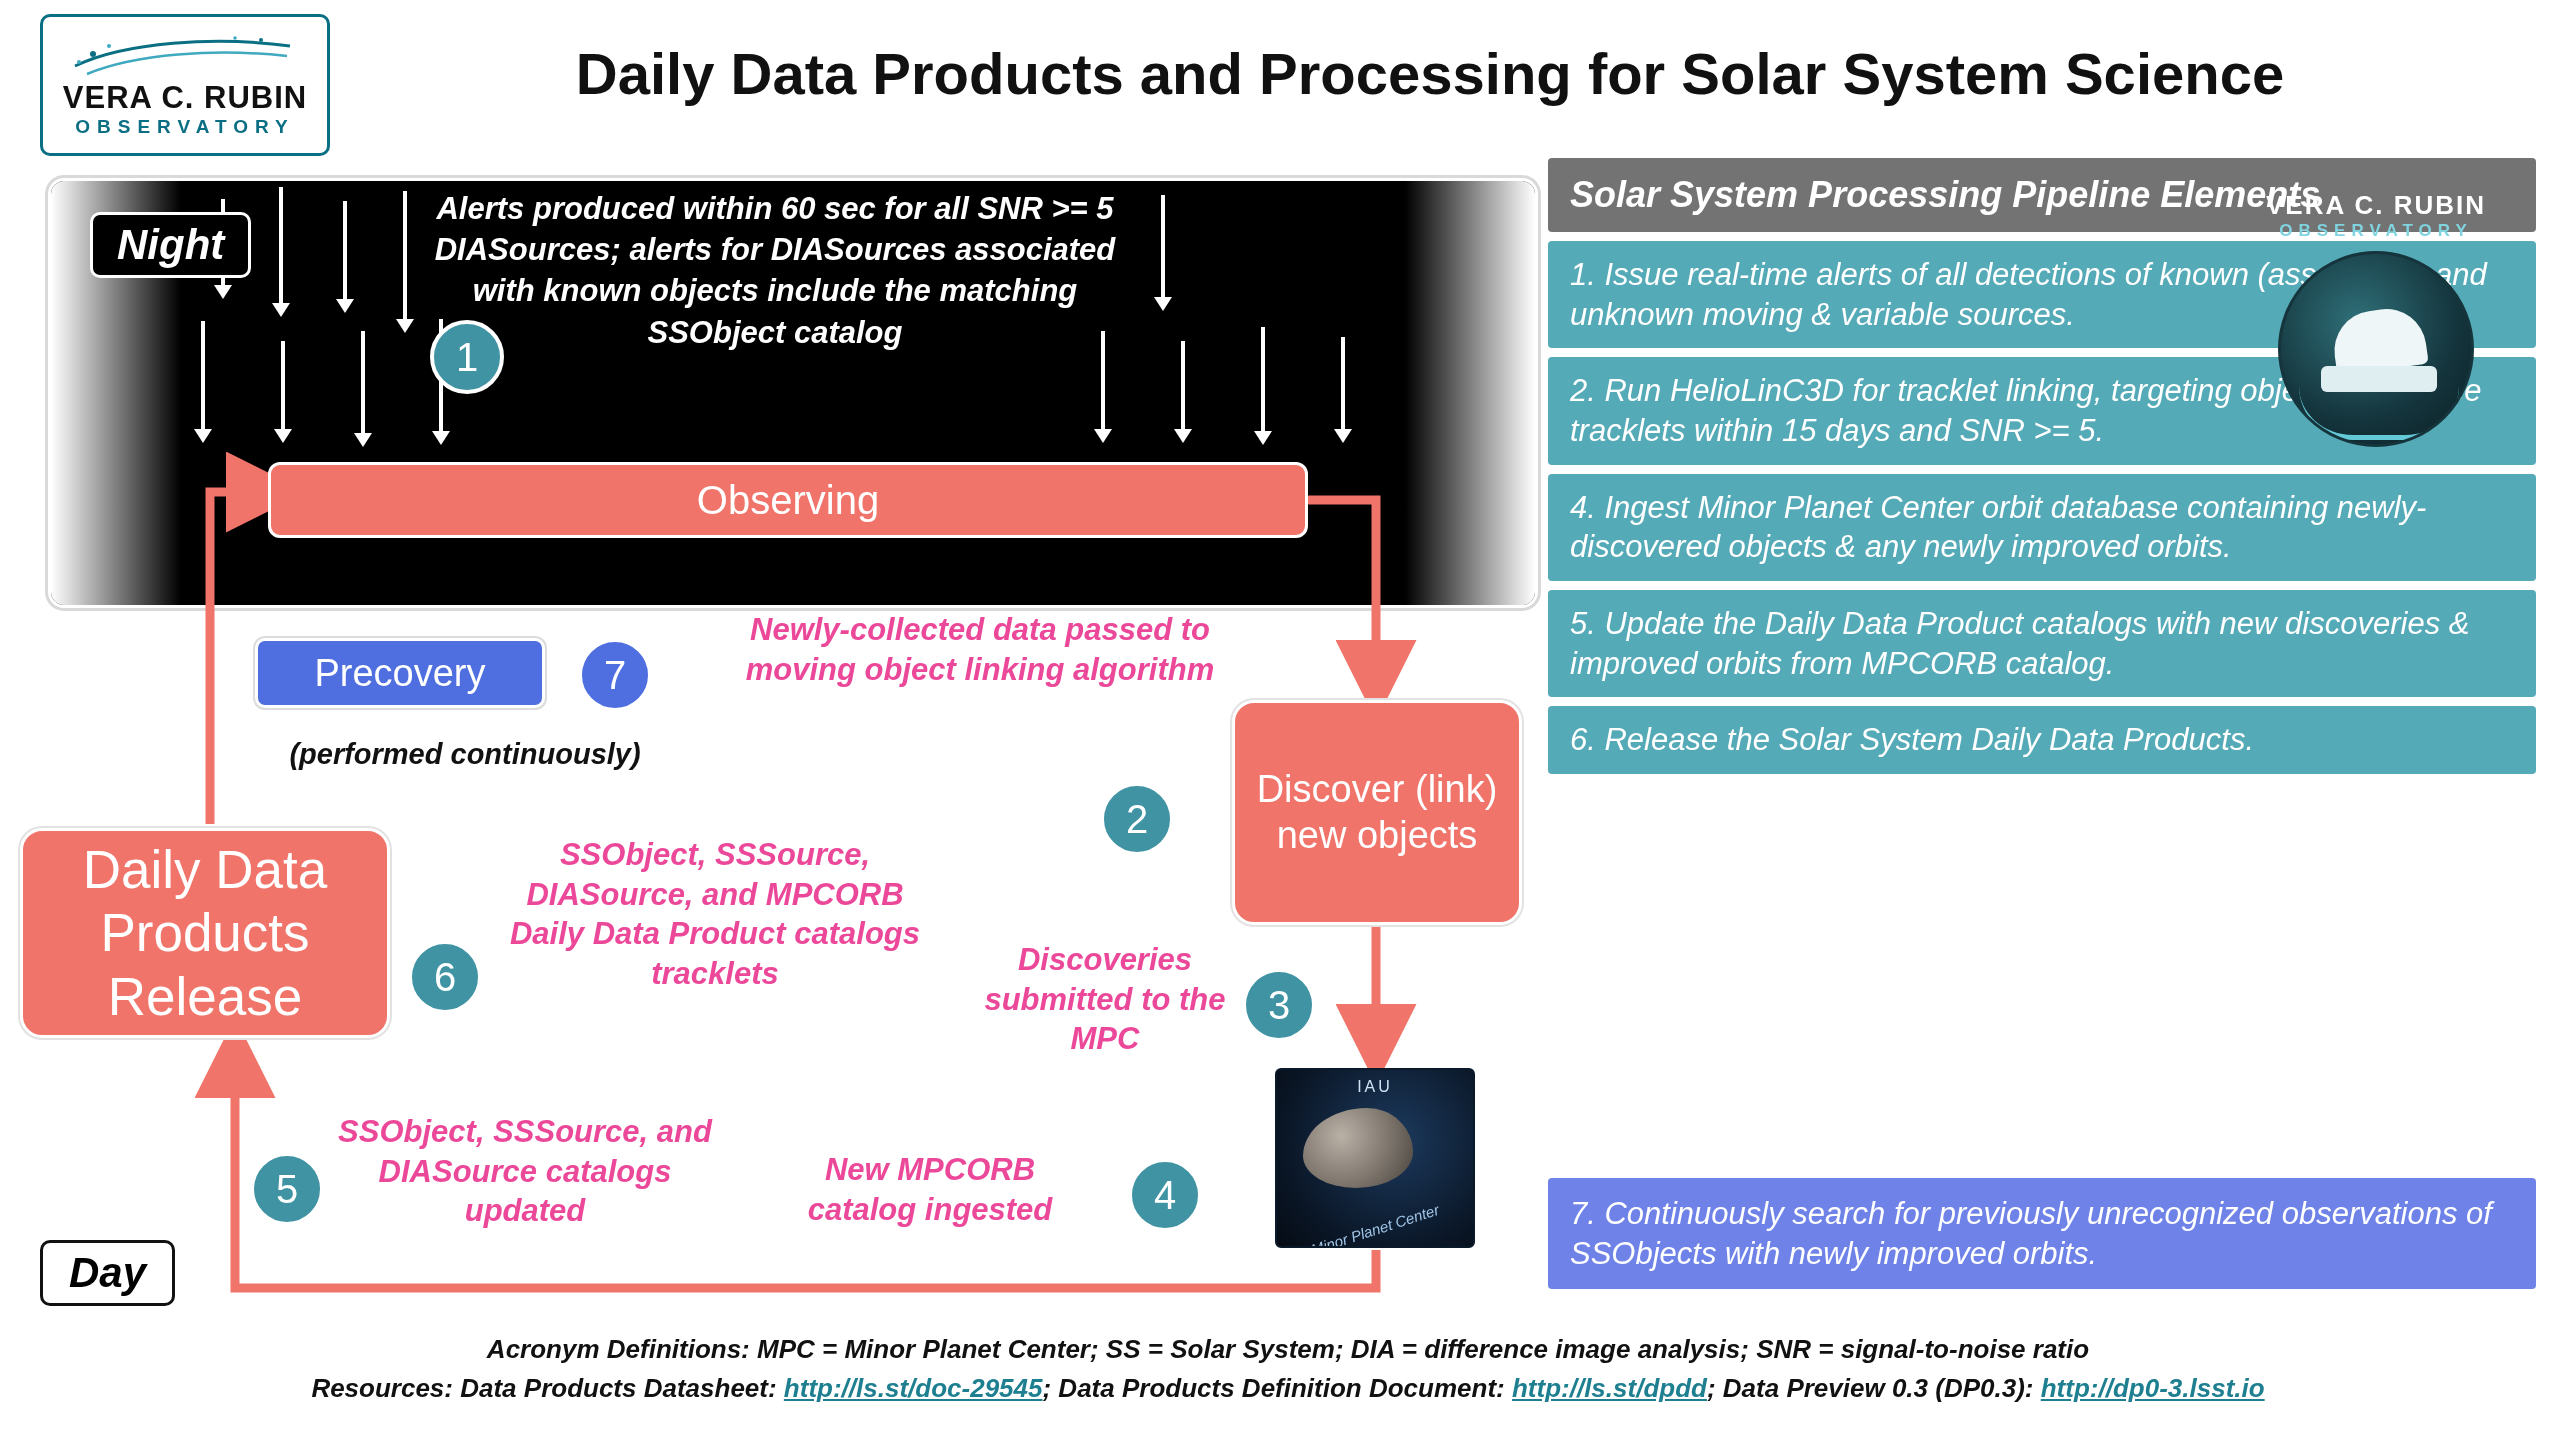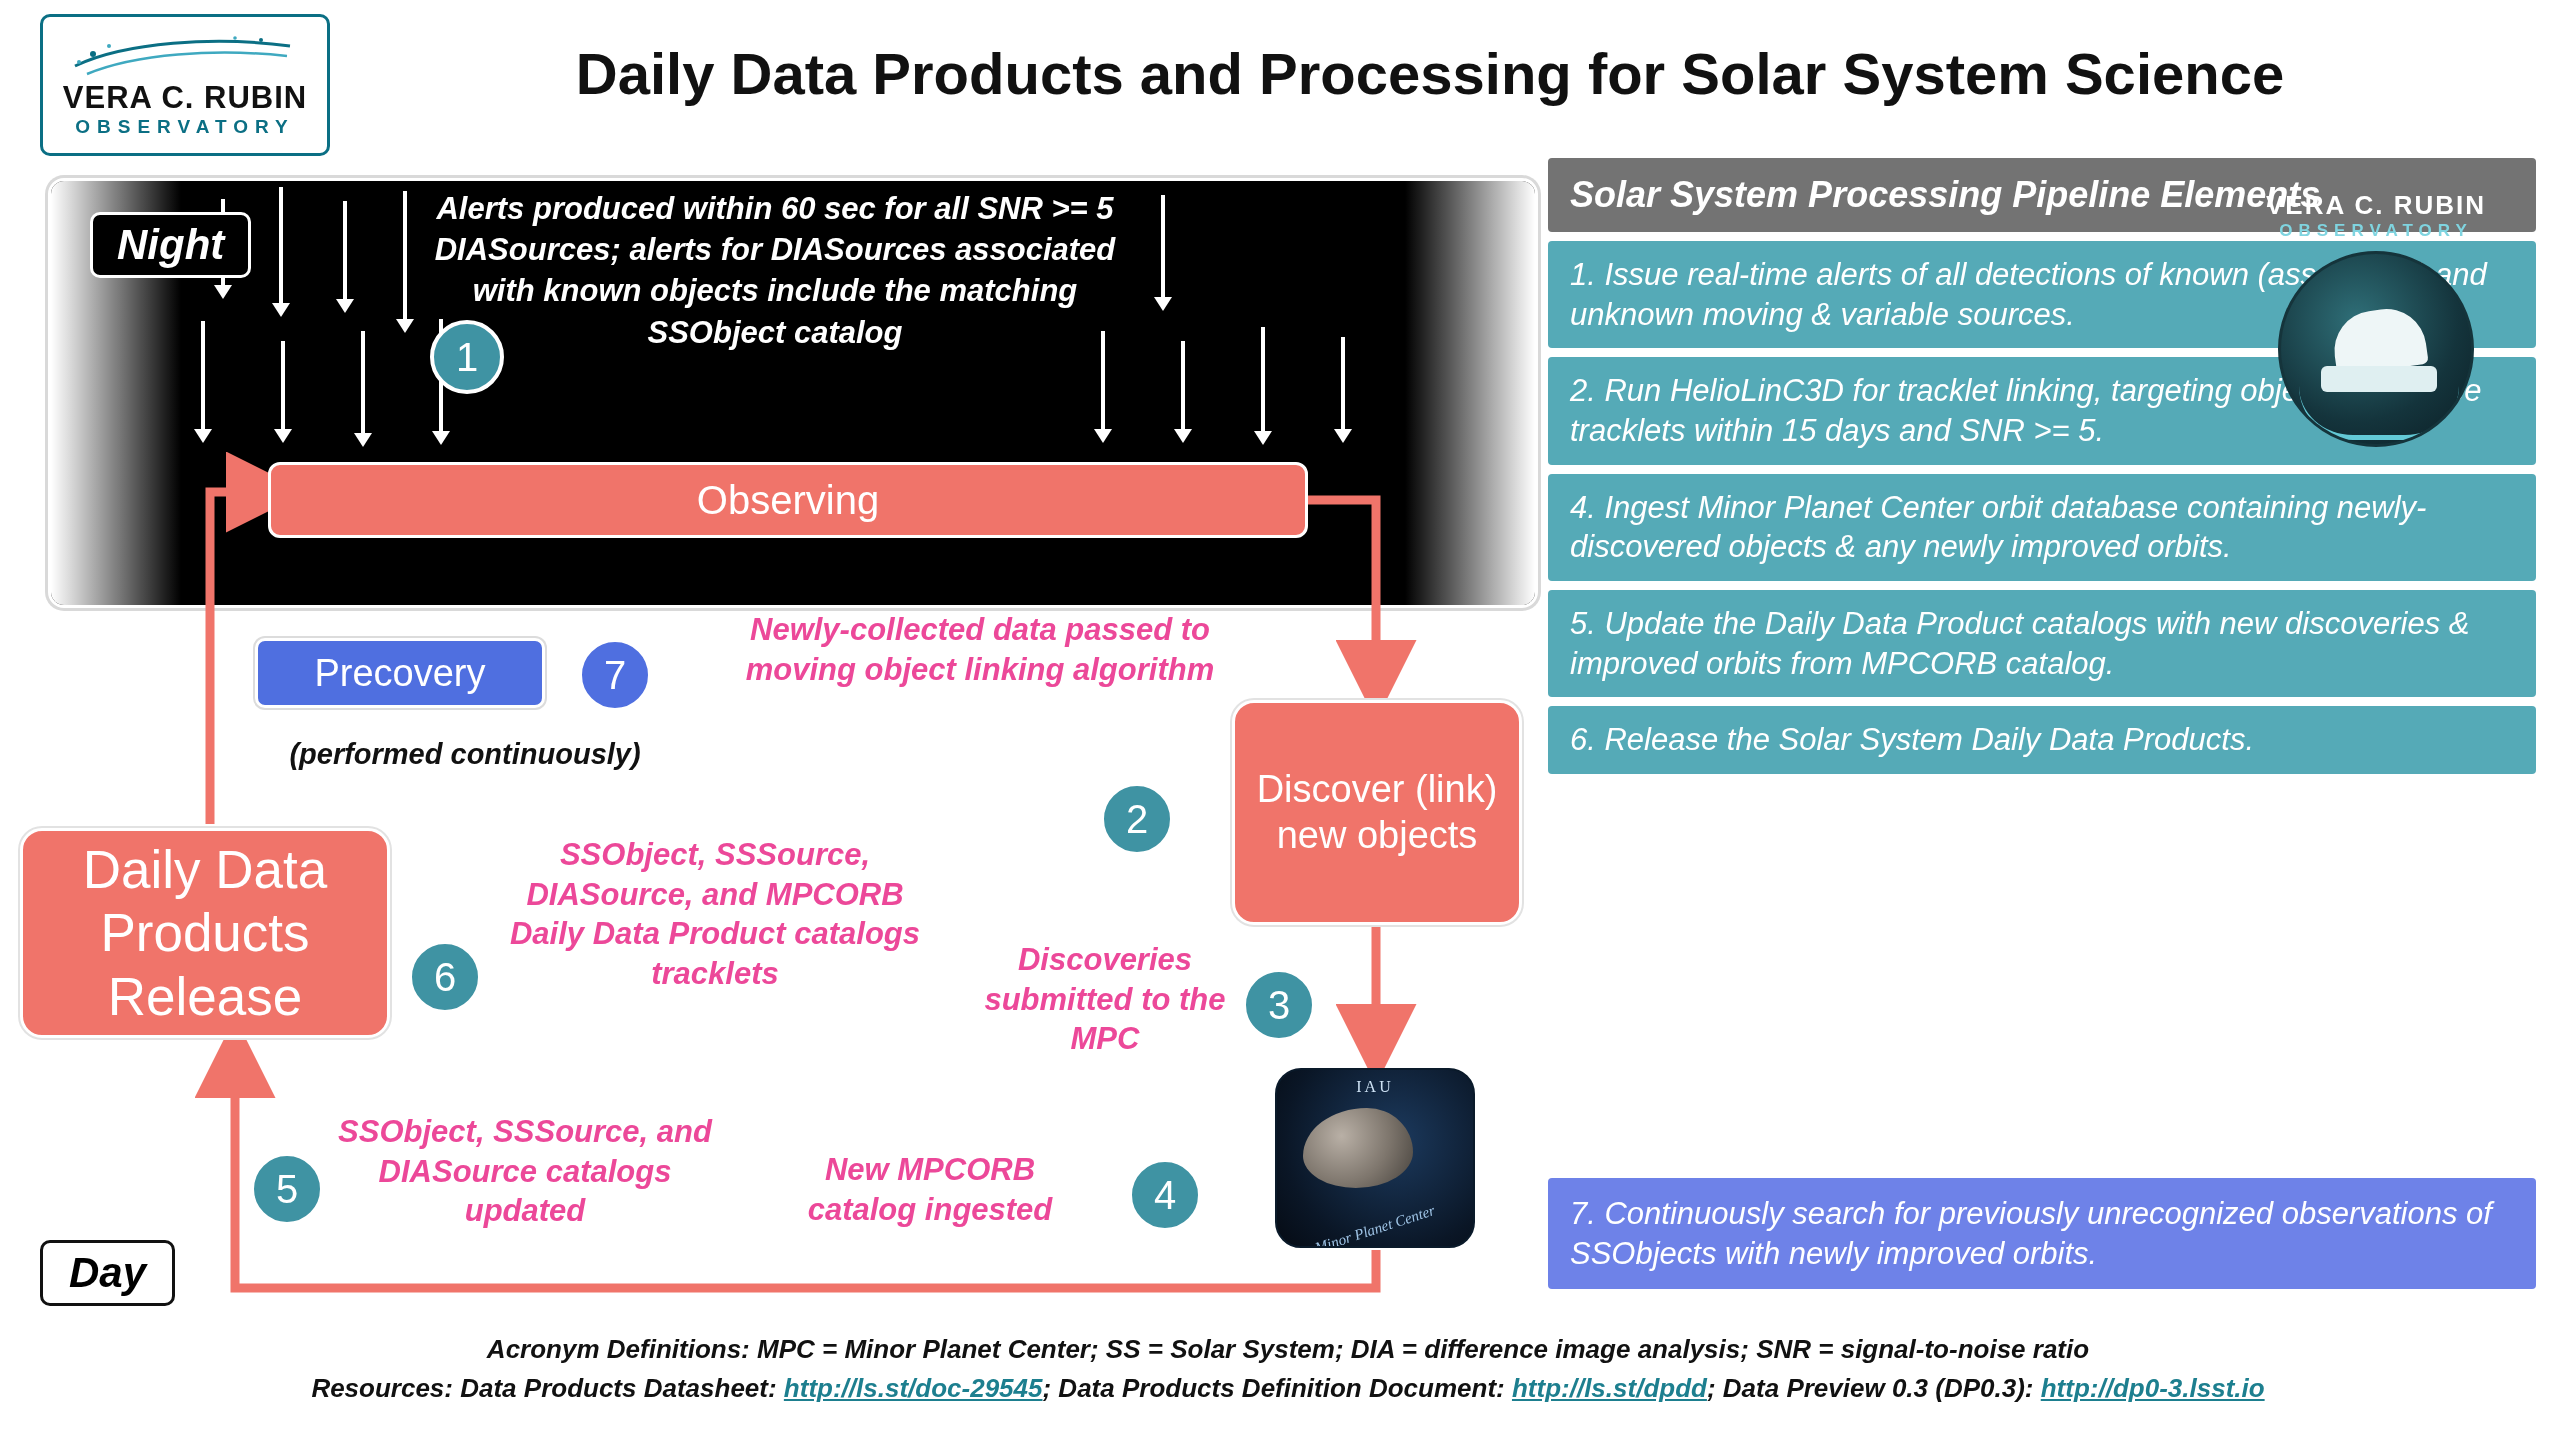--- a/index.html
+++ b/index.html
@@ -135,23 +135,22 @@
   
   #day-label {
     position:absolute; left:40px; top:1240px; padding:6px 26px;
     border:3px solid #111; border-radius:10px; background:#fff;
     color:#000000; font-style:italic; font-weight:bold; font-size:42px;
   }
 
   
   #mpc-badge {
     position:absolute; left:1275px; top:1068px; width:200px; height:180px;
-    border-radius:26px; overflow:hidden; border:2px solid #0a1a2a;
+    border-radius:6px; overflow:hidden; border:2px solid #0a1a2a;
     background:radial-gradient(circle at 60% 40%, #1c3a5e 0%, #0a1626 70%, #050b14 100%);
-    font-family:Liberation Serif, serif;
   }
   #mpc-badge .iau { position:absolute; top:8px; left:0; right:0; text-align:center; color:#cfe3f5; font-size:16px; letter-spacing:3px;}
   #mpc-badge .rock {
     position:absolute; left:26px; top:38px; width:110px; height:80px;
     background:radial-gradient(circle at 35% 35%, #b9b0a6 0%, #7d756c 55%, #433f3a 100%);
     border-radius:58% 42% 52% 48% / 60% 55% 45% 40%;
   }
   #mpc-badge .mpcarc {
     position:absolute; left:10px; bottom:8px; right:10px; text-align:center;
     color:#9fc4e6; font-size:15px; font-style:italic; transform:rotate(-18deg);

